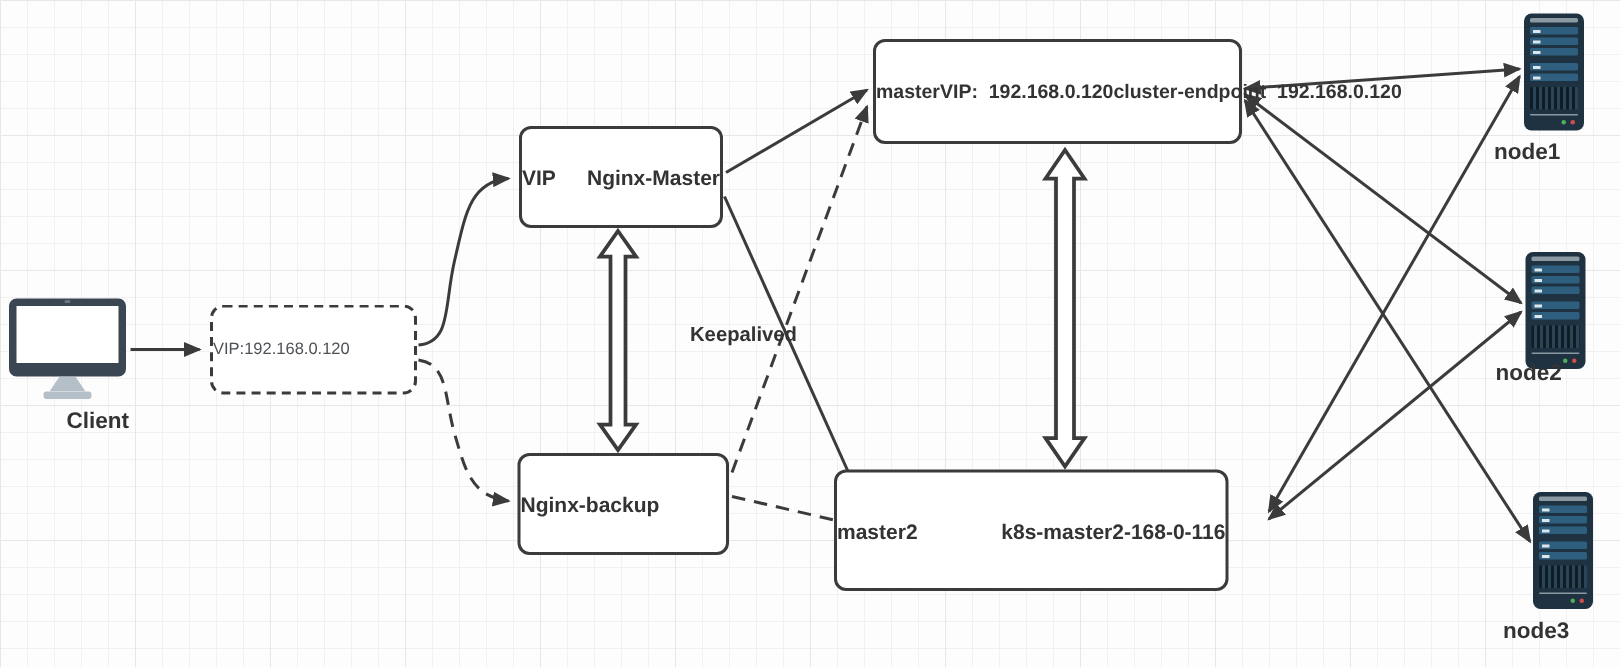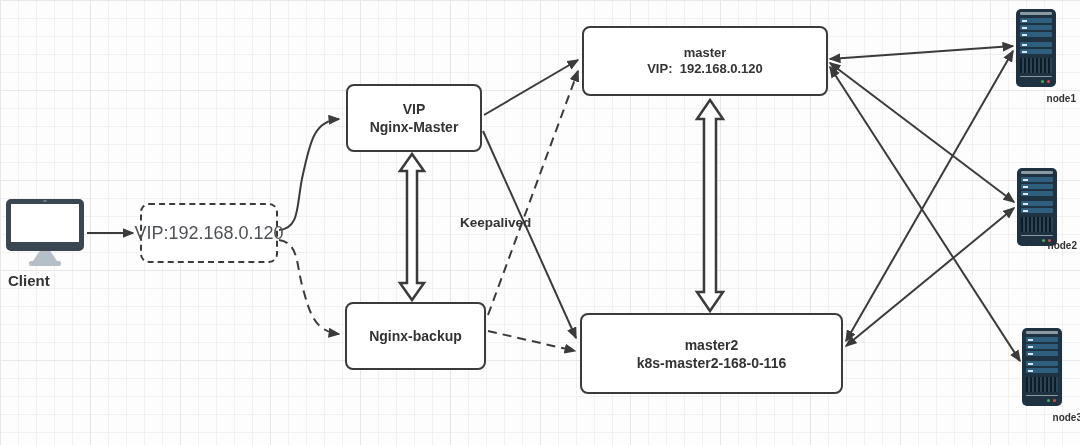--- a/index.html
+++ b/index.html
@@ -12,27 +12,27 @@
       linear-gradient(90deg, #e7e7e7 1px, transparent 1px),
       linear-gradient(#f1f1f1 1px, transparent 1px),
       linear-gradient(90deg, #f1f1f1 1px, transparent 1px);
     background-size:90px 90px,90px 90px,18px 18px,18px 18px;
   }
   svg.edge-layer{position:absolute;left:0;top:0;width:1080px;height:445px;pointer-events:none;}
 
   
   .nbox{
     position:absolute;background:#fff;border:2px solid #3b3b3b;border-radius:8px;
-    display:flex;flex-direction:column;justify-content:center;align-items:center;
+    display:flex;flex-direction:row;justify-content:space-between;align-items:center;
     box-sizing:border-box;color:#333;
   }
   .nbox .line{font-weight:bold;font-size:14px;line-height:18px;white-space:pre;text-align:center;}
   .master-box .line{font-size:13px;line-height:16px;}
   .dashed-box{border:2px dashed #3b3b3b;border-radius:9px;}
-  .dashed-box .line{font-weight:normal;color:#4e5256;font-size:18px;}
+  .dashed-box .line{font-weight:normal;color:#4e5256;font-size:11px;}
 
   .flabel{position:absolute;font-weight:bold;color:#333;font-size:13.5px;}
 
   
   .monitor{position:absolute;}
   .monitor .screen{
     width:68px;height:38px;background:#fff;border:5px solid #3a4753;border-bottom-width:9px;
     border-radius:5px;position:relative;
   }
   .monitor .cam{position:absolute;top:-4px;left:50%;margin-left:-2px;width:4px;height:2px;background:#6b7680;border-radius:1px;}
@@ -51,21 +51,21 @@
   .server .bay::before{content:"";position:absolute;left:2px;top:1.5px;width:5px;height:2px;background:#dde6ea;}
   .server .vent{
     margin-top:4px;height:22px;border-radius:1px;
     background:repeating-linear-gradient(90deg,#0e1c26 0 2px,#2b4456 2px 4px);
   }
   .server .cap2{margin-top:3px;height:2px;background:#8b99a3;border-radius:1px;}
   .server .foot{margin-top:2px;height:7px;display:flex;justify-content:flex-end;align-items:center;gap:3px;padding-right:2px;}
   .server .dot{width:3px;height:3px;border-radius:50%;}
   .server .dot.g{background:#4daf57;}
   .server .dot.r{background:#cf4f4a;}
-  .node-label{position:absolute;width:80px;text-align:right;font-weight:bold;color:#333;font-size:10px;}
+  .node-label{position:absolute;width:80px;text-align:left;font-weight:bold;color:#333;font-size:15px;}
 </style>
 </head>
 <body>
 
 <div class="canvas">
 
   <svg class="edge-layer">
     <defs>
       <marker id="arrow" viewBox="0 0 12 10" refX="10.5" refY="5" markerWidth="12" markerHeight="10" orient="auto-start-reverse" markerUnits="userSpaceOnUse">
         <path d="M0 0 L12 5 L0 10 Z" fill="#3b3b3b"></path>
@@ -91,43 +91,44 @@
       </g>
   </svg>
 
   <div class="monitor" style="left:6px;top:199px;">
     <div class="screen">
         <div class="cam"></div>
       </div>
     <div class="neck"></div>
     <div class="base"></div>
   </div>
-  <div class="flabel" style="left:8px;top:272px;width:78px;text-align:left;font-size:15px;">Client</div>
+  <div class="flabel" style="left:8px;top:272px;width:78px;text-align:right;font-size:15px;">Client</div>
 
   <div class="nbox dashed-box" style="left:140px;top:203px;width:138px;height:60px;">
     <div class="line">VIP:192.168.0.120</div>
   </div>
 
   <div class="nbox" style="left:346px;top:84px;width:136px;height:68px;">
     <div class="line">VIP</div>
     <div class="line">Nginx-Master</div>
   </div>
 
   <div class="nbox" style="left:345px;top:302px;width:141px;height:68px;">
     <div class="line">Nginx-backup</div>
   </div>
 
   <div class="flabel" style="left:421px;top:215px;margin-left:39px;">Keepalived</div>
 
   <div class="nbox master-box" style="left:582px;top:26px;width:246px;height:70px;">
     <div class="line">master</div>
     <div class="line">VIP:  192.168.0.120</div>
+    <div class="line">cluster-endpoint  192.168.0.120</div>
   </div>
 
-  <div class="nbox" style="left:580px;top:313px;width:263px;height:81px;">
+  <div class="nbox" style="left:556px;top:313px;width:263px;height:81px;">
     <div class="line">master2</div>
     <div class="line">k8s-master2-168-0-116</div>
   </div>
 
   <div class="server" style="left:1016px;top:9px;">
     <div class="cap"></div>
     <div class="bays">
       <div class="bay"></div>
         <div class="bay"></div>
         <div class="bay"></div>

